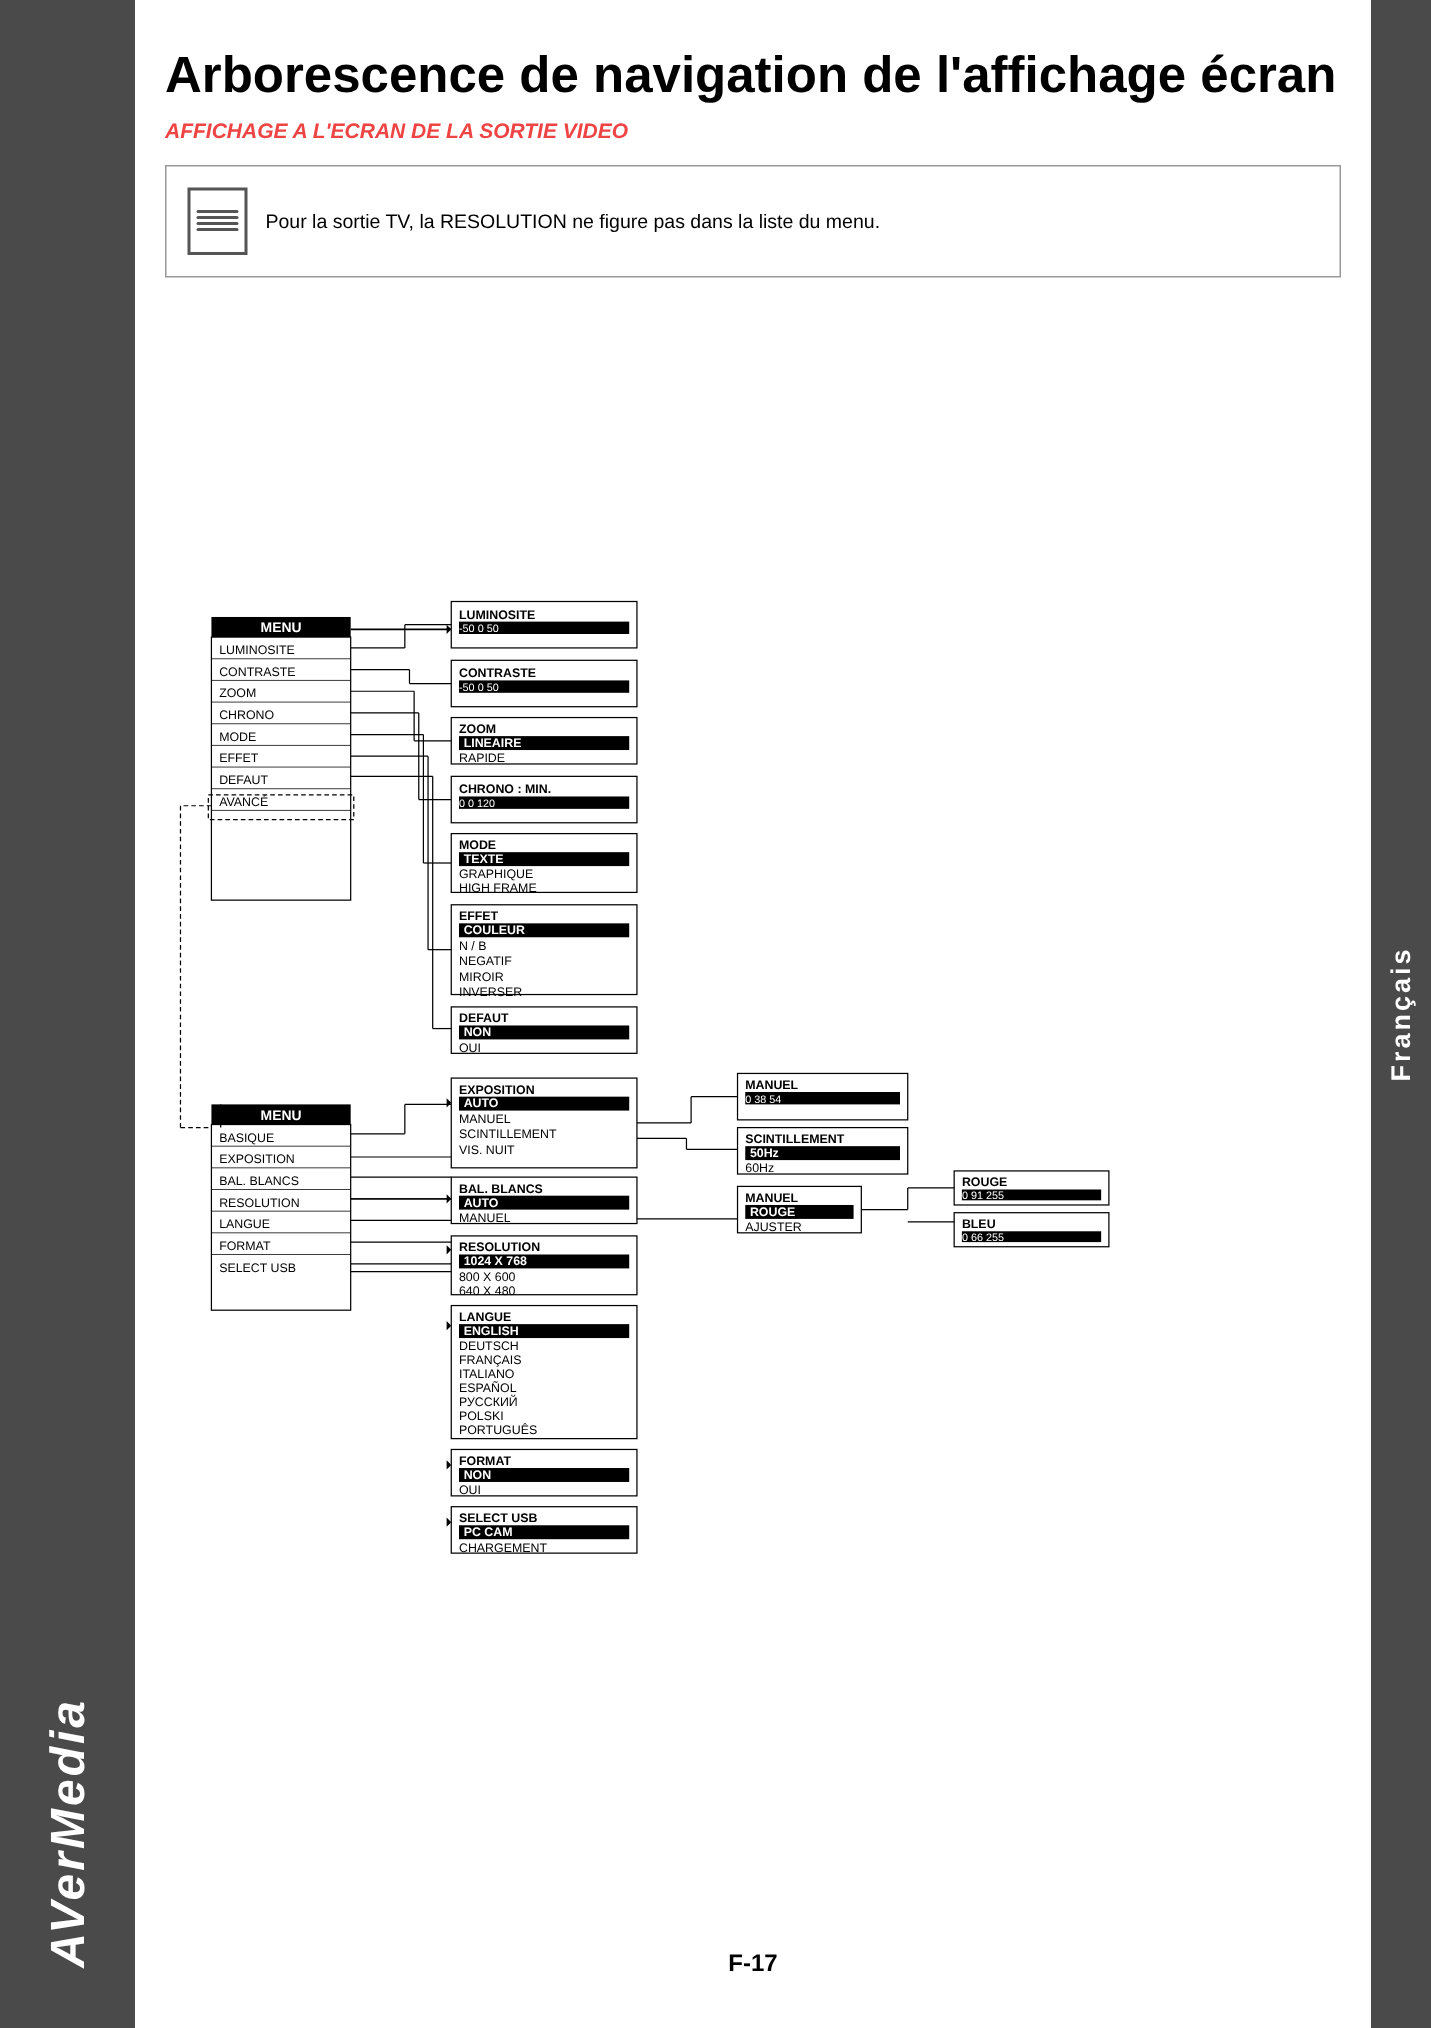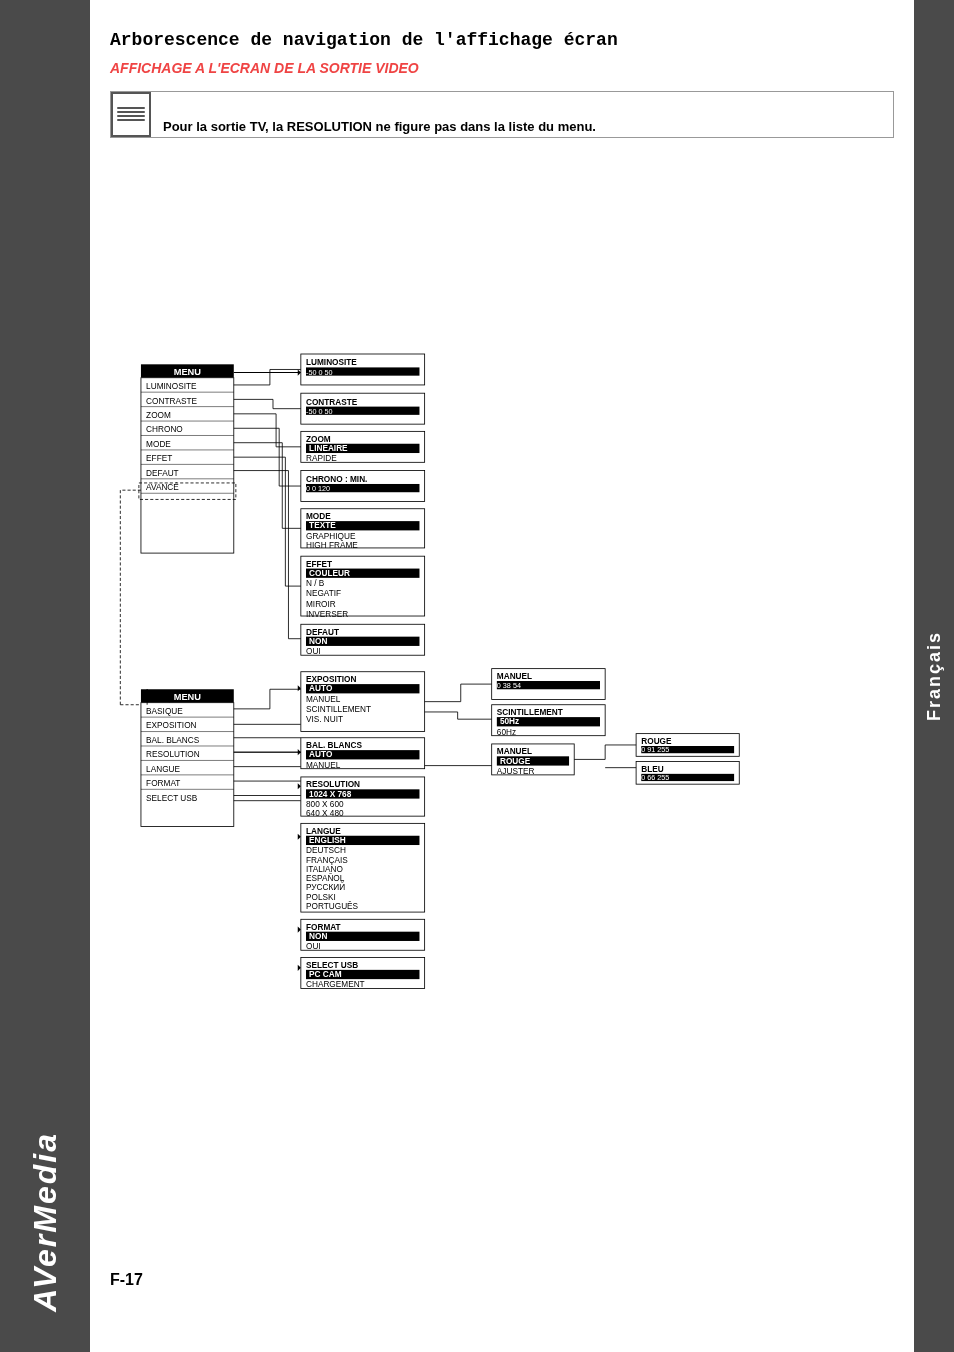--- a/index.html
+++ b/index.html
@@ -62,45 +62,43 @@
 
     
     .main-content {
       margin-left: 90px;
       margin-right: 40px;
       padding: 30px 20px;
     }
 
     
     .page-title {
-      font-size: 18px;
+      font-size: 34px;
       font-weight: 900;
       color: #000;
       line-height: 1.2;
       margin-bottom: 8px;
-      font-family: Liberation Mono, monospace;
     }
 
     .page-subtitle {
       font-size: 14px;
       font-weight: bold;
       font-style: italic;
       color: #ef4444;
       margin-bottom: 15px;
     }
 
     
     .note-box {
       display: flex;
-      align-items: flex-end;
+      align-items: center;
       border: 1px solid #999;
-      padding: 0;
+      padding: 14px;
       margin-bottom: 20px;
       background: #fff;
-      font-weight: bold;
     }
 
     .note-icon {
       width: 40px;
       height: 45px;
       border: 2px solid #555;
       margin-right: 12px;
       flex-shrink: 0;
       display: flex;
       flex-direction: column;
@@ -125,23 +123,24 @@
     
     .diagram-container {
       position: relative;
       width: 100%;
       font-size: 9px;
       font-family: Arial, sans-serif;
     }
 
     
     .page-number {
+      text-align: center;
       font-size: 16px;
       font-weight: bold;
-      margin-top: 28px;
+      margin-top: 11px;
     }
 
     
     .diagram-svg {
       width: 100%;
     }
   </style>
 </head>
 <body>
 

